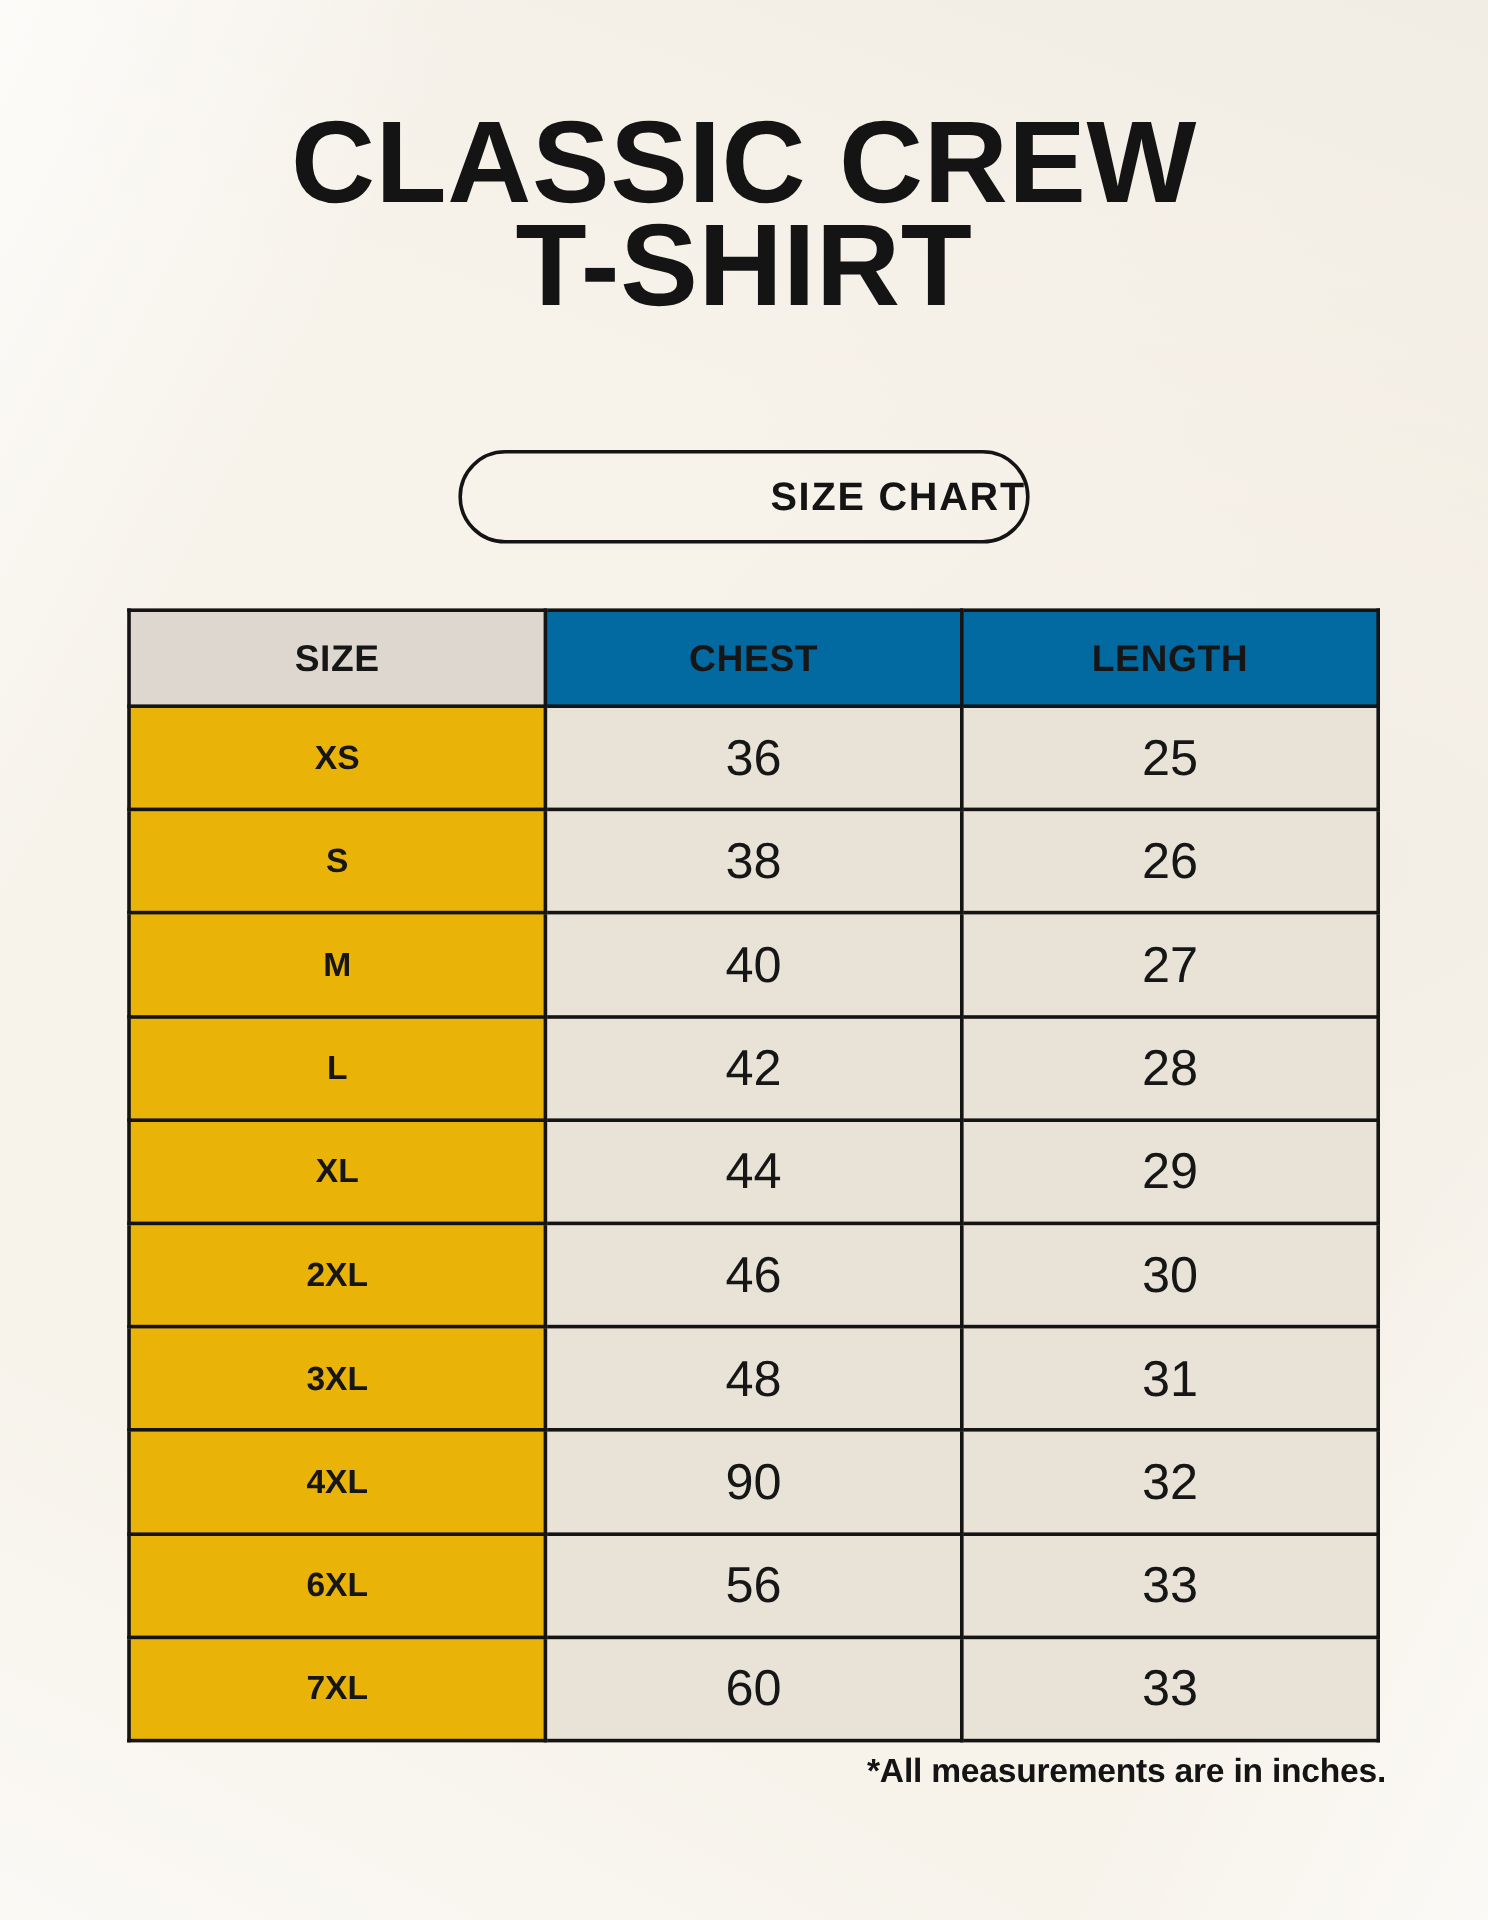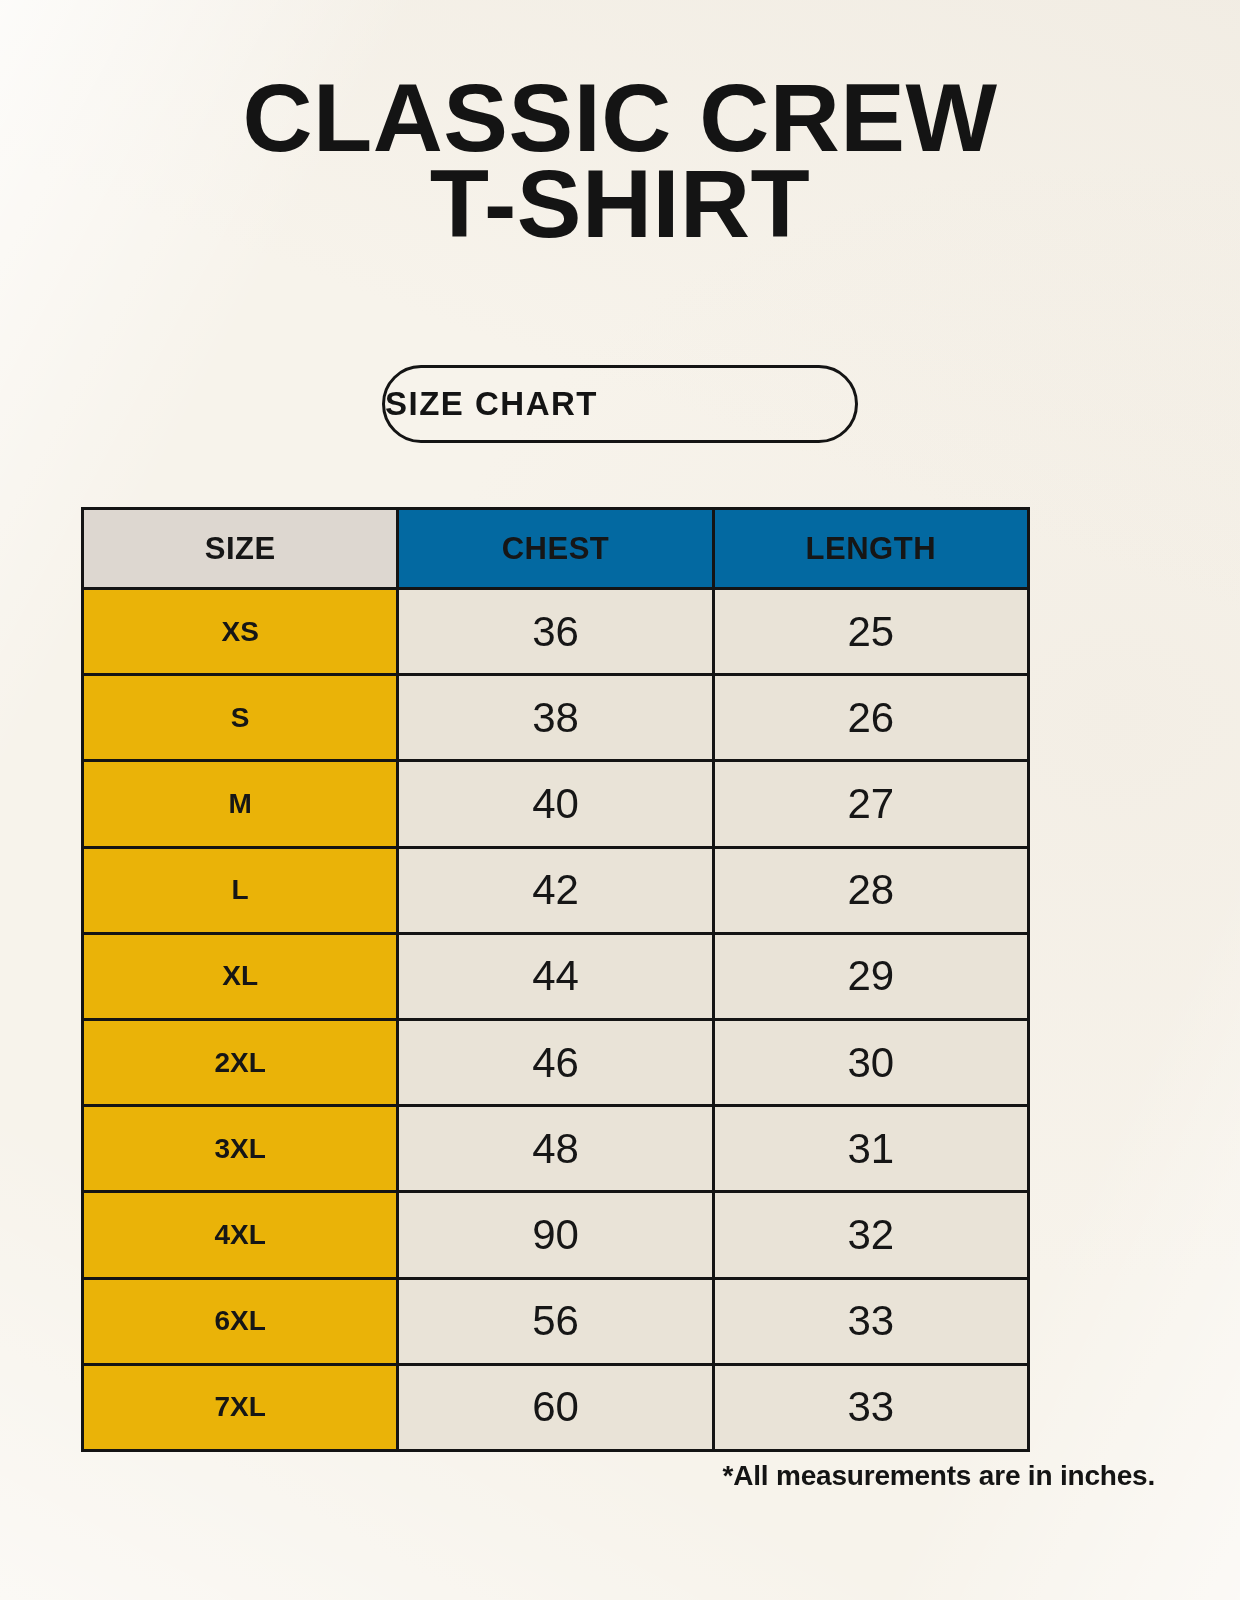--- a/index.html
+++ b/index.html
@@ -17,54 +17,54 @@
     background:
       linear-gradient(118deg, rgba(255,255,255,0.75) 0%, rgba(255,255,255,0) 20%),
       linear-gradient(296deg, rgba(255,255,255,0.55) 0%, rgba(255,255,255,0) 18%),
       linear-gradient(28deg, rgba(255,255,255,0.5) 0%, rgba(255,255,255,0) 22%),
       linear-gradient(200deg, rgba(227,220,208,0.28) 0%, rgba(227,220,208,0) 30%),
       radial-gradient(ellipse at 90% 45%, rgba(236,229,218,0.35), rgba(236,229,218,0) 45%);
     pointer-events: none;
   }
   .page-title {
     position: absolute;
-    top: 75px;
+    top: 92px;
     left: 0;
     width: 100%;
     text-align: center;
     font-size: 97px;
     line-height: 86px;
     font-weight: 700;
     letter-spacing: 0.5px;
     color: #141414;
   }
   .badge {
     position: absolute;
-    top: 365px;
+    top: 375px;
     left: 50%;
     transform: translateX(-50%);
     width: 476px;
     height: 78px;
     border: 3px solid #141414;
     border-radius: 44px;
     background: transparent;
     display: flex;
     align-items: center;
-    justify-content: flex-start;
+    justify-content: flex-end;
     font-family: "Liberation Sans", sans-serif;
     font-size: 33px;
     font-weight: 700;
     letter-spacing: 1.5px;
     color: #141414;
   }
   table.size-table {
     position: absolute;
     top: 507px;
-    left: 81px;
-    width: 949px;
+    left: 106px;
+    width: 1044px;
     height: 945px;
     border-collapse: collapse;
     table-layout: fixed;
   }
   .size-table th,
   .size-table td {
     border: 3px solid #141414;
     text-align: center;
     vertical-align: middle;
     padding: 0;

